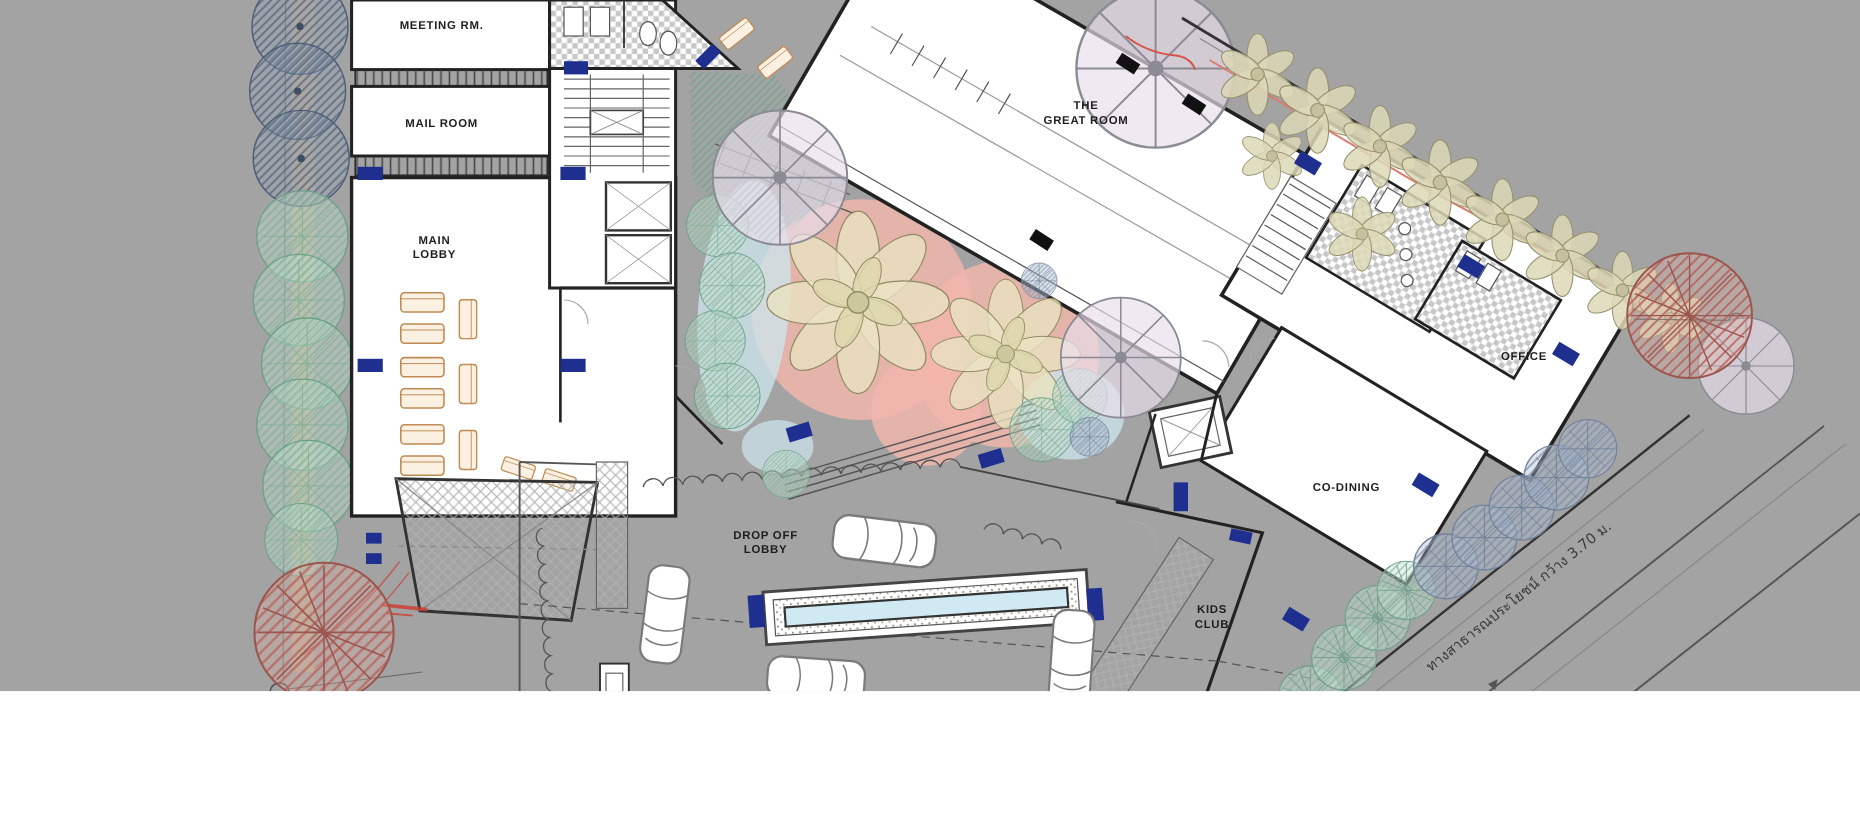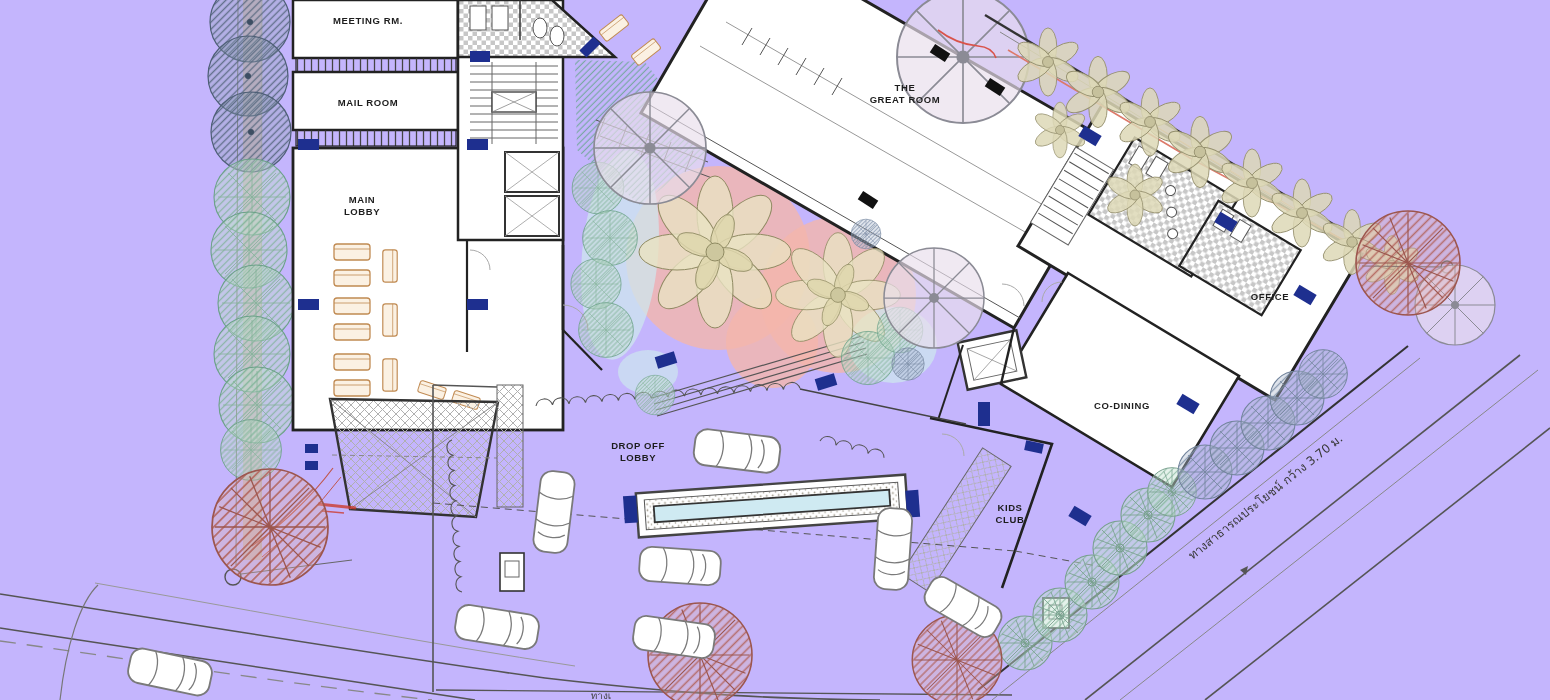--- a/index.html
+++ b/index.html
@@ -1,16 +1,16 @@
 <!DOCTYPE html>
 <html><head>
 <meta charset="utf-8">
 <style>
   html,body{margin:0;padding:0;background:#ffffff;}
-  .stage{position:relative;width:1550px;height:700px;background:#c4b5fd;overflow:hidden;
+  .stage{position:relative;width:1550px;height:576px;background:#a3a3a3;overflow:hidden;
          font-family:"Liberation Sans","DejaVu Sans",sans-serif;}
   svg{display:block;width:1550px;height:700px;}
   .rm{font:700 9.5px "Liberation Sans","DejaVu Sans",sans-serif;fill:#1d1d1d;letter-spacing:.6px;}
   .thai{font:400 12px "DejaVu Sans","Liberation Sans",sans-serif;fill:#3a3a3a;}
   .thai-sm{font:400 10px "DejaVu Sans","Liberation Sans",sans-serif;fill:#444;}
 </style>
 </head>
 <body>
 
 <div class="stage">

